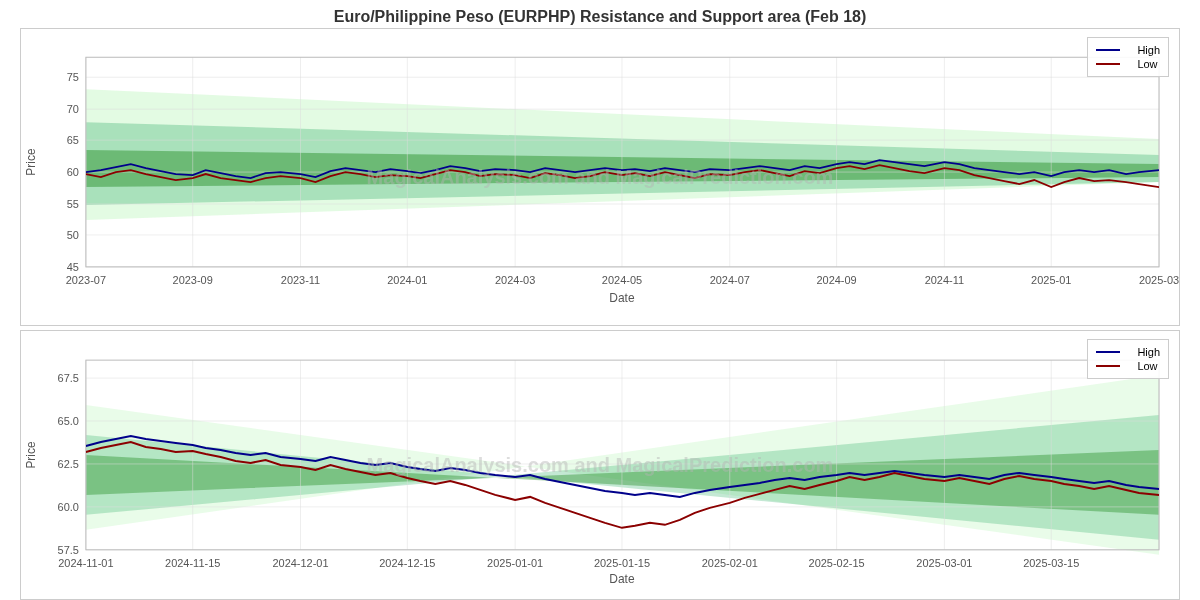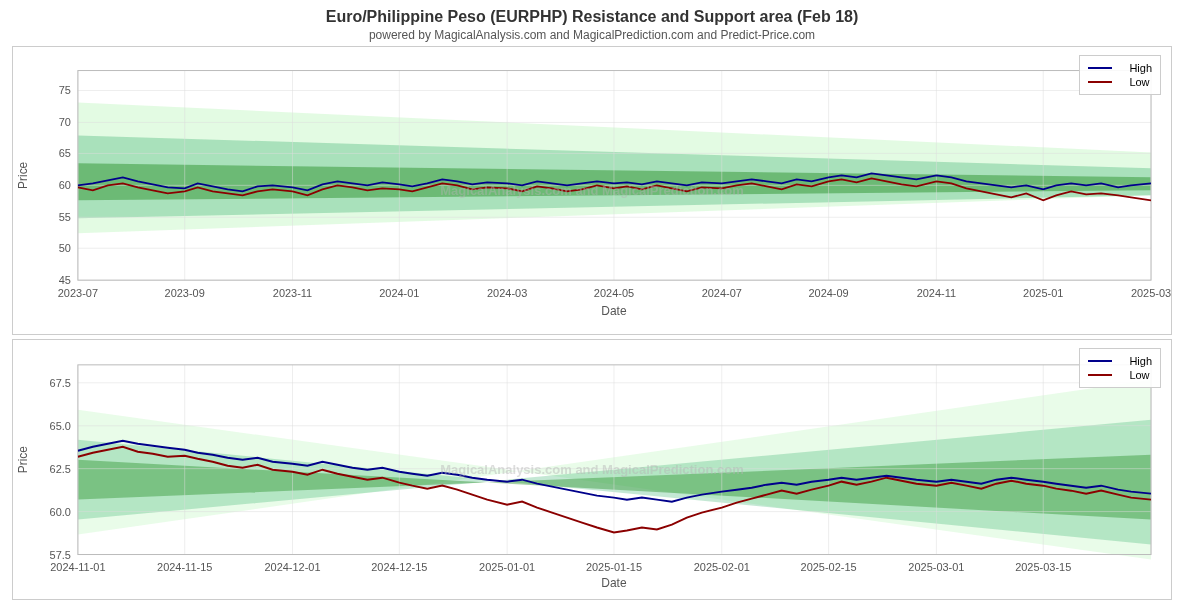--- a/index.html
+++ b/index.html
@@ -10,20 +10,21 @@
       font-family: Arial, sans-serif;
       overflow: hidden;
     }
     .page-container {
       width: 1184px;
       height: 600px;
       display: flex;
       flex-direction: column;
       align-items: center;
       padding: 8px 0 0 0;
+      margin-left: 8px;
     }
     .title {
       font-size: 16px;
       font-weight: bold;
       color: #333;
       text-align: center;
       margin-bottom: 2px;
     }
     .subtitle {
       font-size: 12px;
@@ -68,21 +69,21 @@
       height: 2px;
       margin-right: 5px;
     }
     .legend-line.blue { background: #00008B; }
     .legend-line.red { background: #8B0000; }
     .watermark {
       position: absolute;
       top: 50%;
       left: 50%;
       transform: translate(-50%, -50%);
-      font-size: 13px;
+      font-size: 20px;
       color: rgba(180,180,180,0.45);
       white-space: nowrap;
       pointer-events: none;
       font-weight: bold;
     }
     .axis-label-y {
       font-size: 11px;
       fill: #555;
     }
     .axis-label-x {
@@ -92,21 +93,20 @@
     .axis-title {
       font-size: 12px;
       fill: #555;
     }
   </style>
 </head>
 <body>
 
 <div class="page-container">
   <div class="title">Euro/Philippine Peso (EURPHP) Resistance and Support area (Feb 18)</div>
-  <div class="subtitle">powered by MagicalAnalysis.com and MagicalPrediction.com and Predict-Price.com</div>
 
   <div class="charts-wrapper">
 
     <div class="chart-container" style="flex: 1.05;">
       <div class="watermark">MagicalAnalysis.com and MagicalPrediction.com</div>
       <svg viewBox="0 0 1160 270">
 
         <defs>
           <clipPath id="clip1">
             <rect x="65" y="15" width="1075" height="210"></rect>

